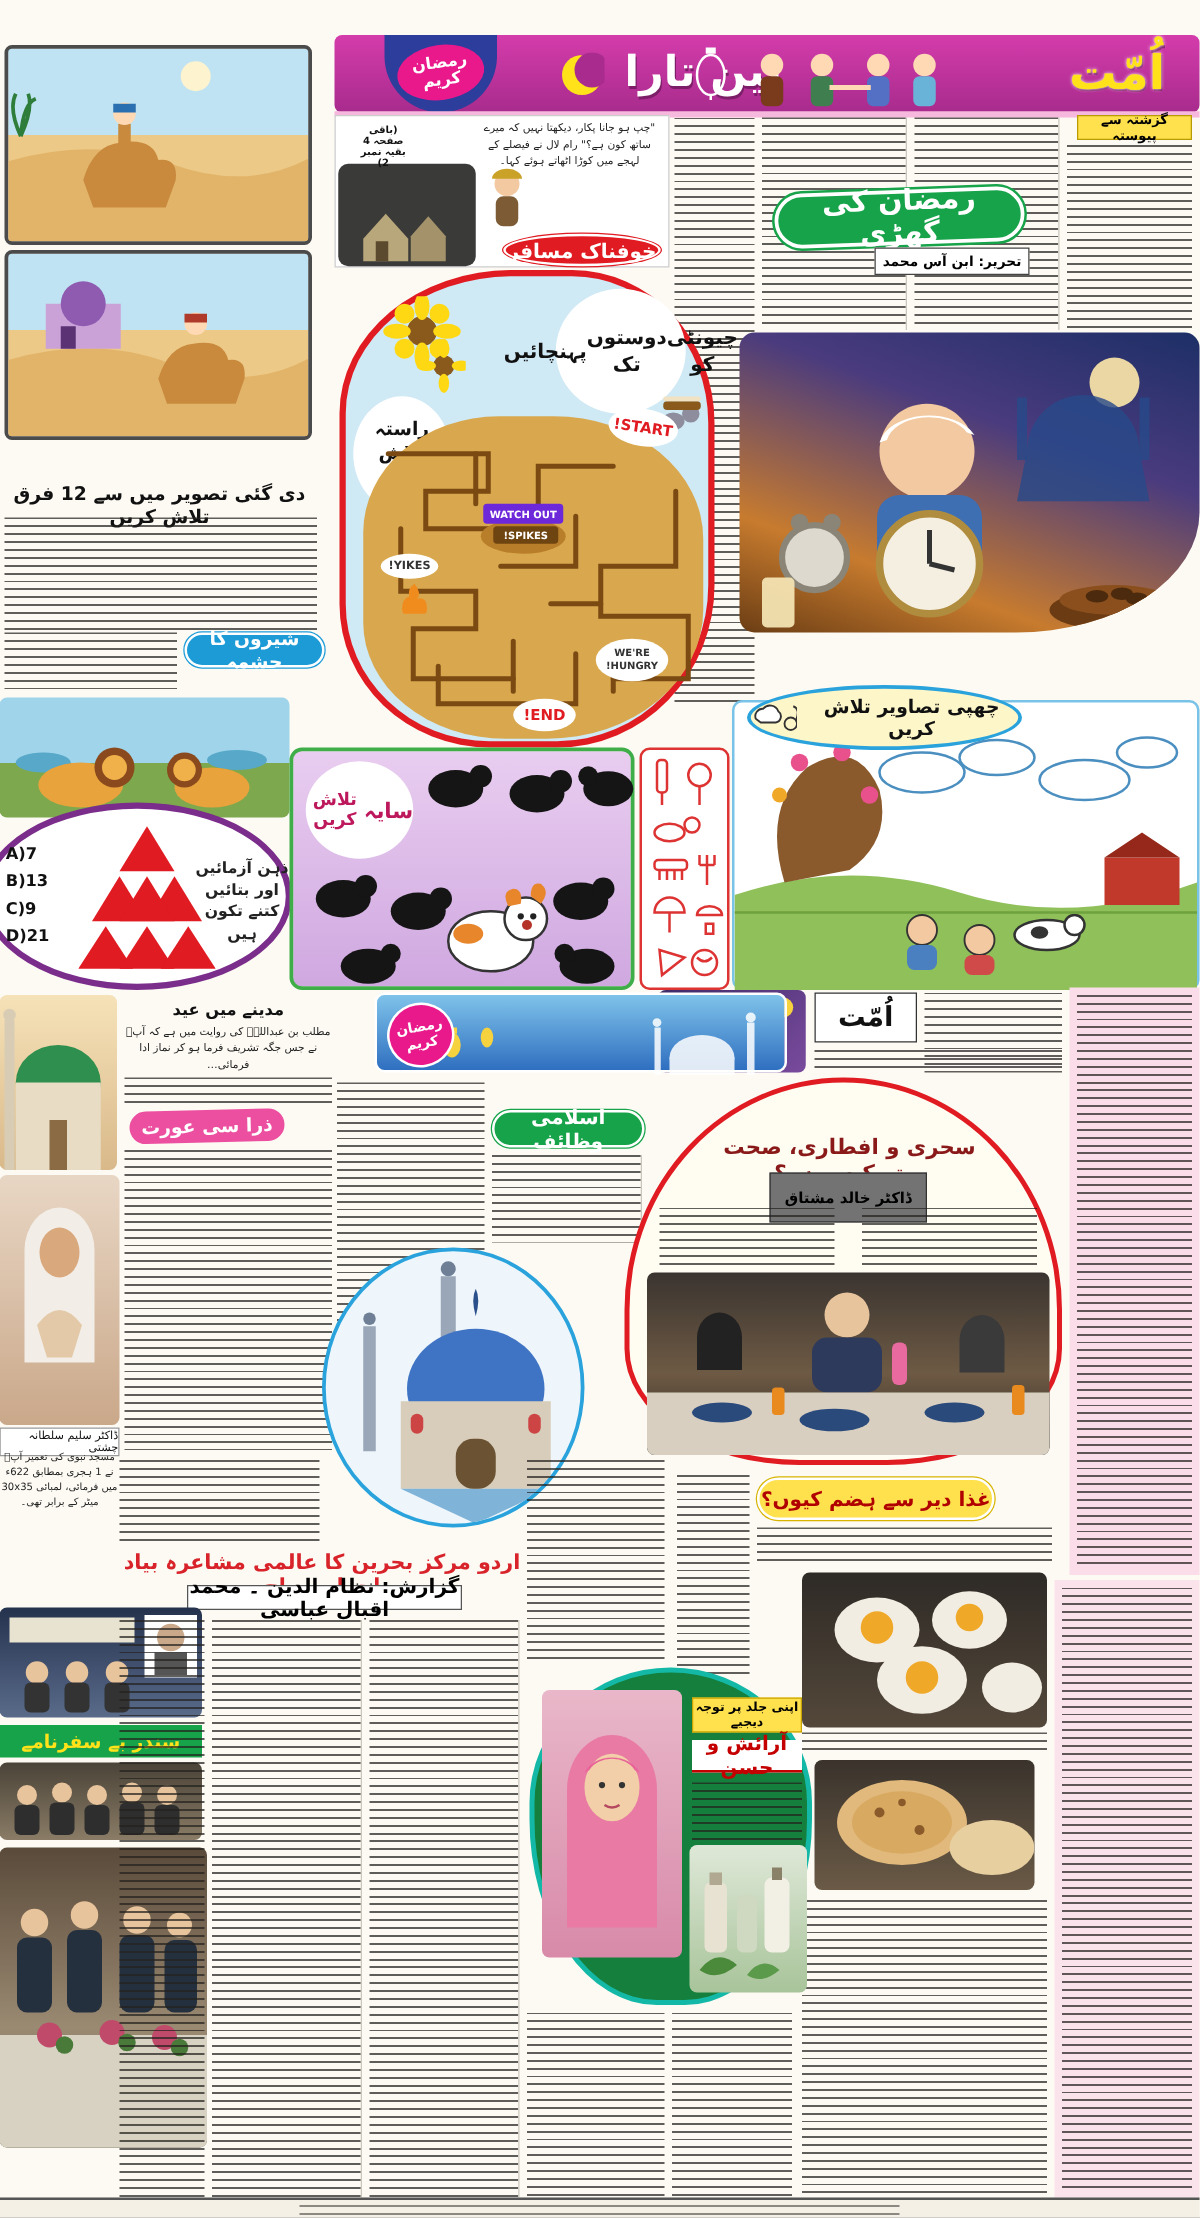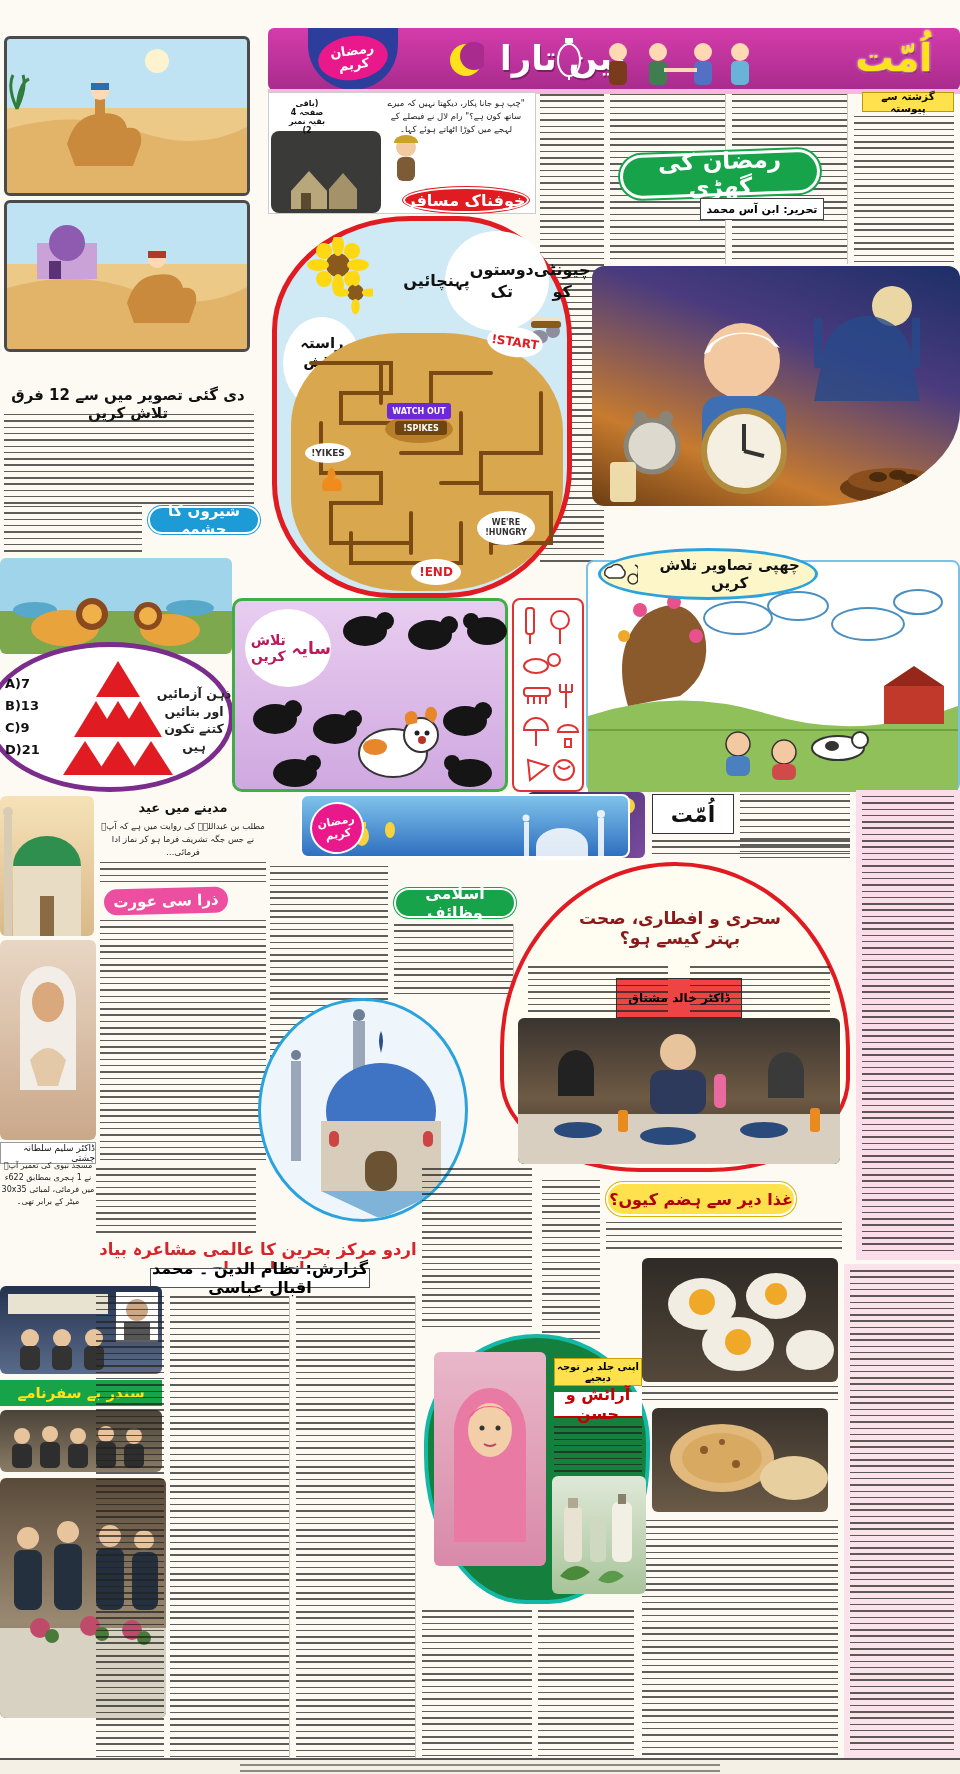--- a/index.html
+++ b/index.html
@@ -428,21 +428,21 @@
       <rect x="104" y="150" width="32" height="40" rx="14" fill="#6b5232"></rect>
       <g fill="#c44">
           <rect x="68" y="130" width="10" height="16" rx="5"></rect>
           <rect x="162" y="130" width="10" height="16" rx="5"></rect>
         </g>
     </svg>
   </div>
 
   <div class="abs" style="left:500px;top:862px;width:350px;height:310px;background:#fffdf2;border:4px solid #e01b22;border-radius:50% 50% 40% 40%/60% 60% 30% 30%;">
     <div class="abs rtl" style="left:70px;top:42px;width:212px;font-size:17px;font-weight:bold;color:#8a1a1a;">سحری و افطاری، صحت بہتر کیسے ہو؟</div>
-    <div class="abs badge" style="left:112px;top:72px;width:126px;height:40px;background:#ef4444;border:1px solid #333;font-size:12px;font-weight:bold;direction:rtl;margin-top:40px;">ڈاکٹر خالد مشتاق</div>
+    <div class="abs badge" style="left:112px;top:72px;width:126px;height:40px;background:#737373;border:1px solid #333;font-size:12px;font-weight:bold;direction:rtl;">ڈاکٹر خالد مشتاق</div>
     <div class="abs tl" style="left:24px;top:100px;width:140px;height:48px;"></div>
     <div class="abs tl" style="left:186px;top:100px;width:140px;height:48px;"></div>
 
     <div class="abs photo" style="left:14px;top:152px;width:322px;height:146px;background:linear-gradient(180deg,#3a3430,#6e5a44 55%,#2e2a26);">
       <svg width="322" height="146">
         <circle cx="160" cy="34" r="18" fill="#e8c49c"></circle>
           <rect x="132" y="52" width="56" height="44" rx="12" fill="#2e3a5c"></rect>
         <circle cx="58" cy="56" r="14" fill="#e8c49c"></circle>
           <path d="M40 52 a18 20 0 0 1 36 0 v26 h-36z" fill="#222"></path>
         <circle cx="268" cy="58" r="14" fill="#e8c49c"></circle>

